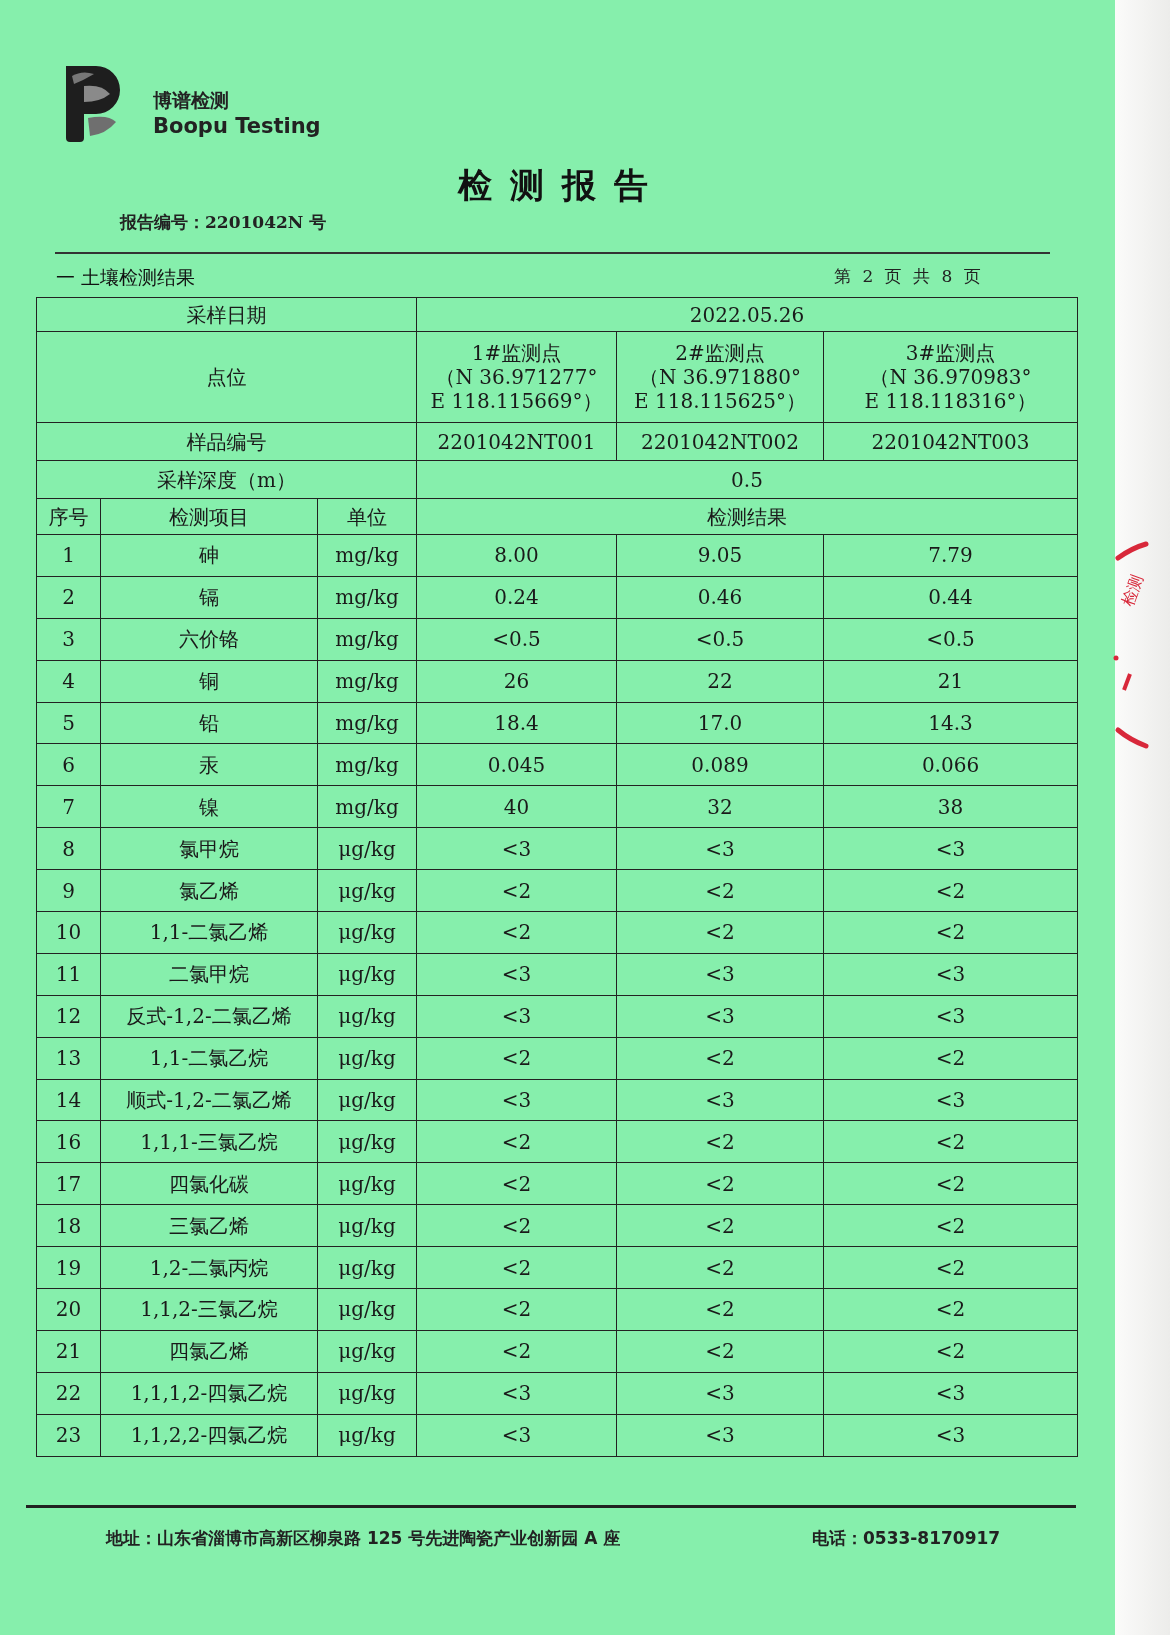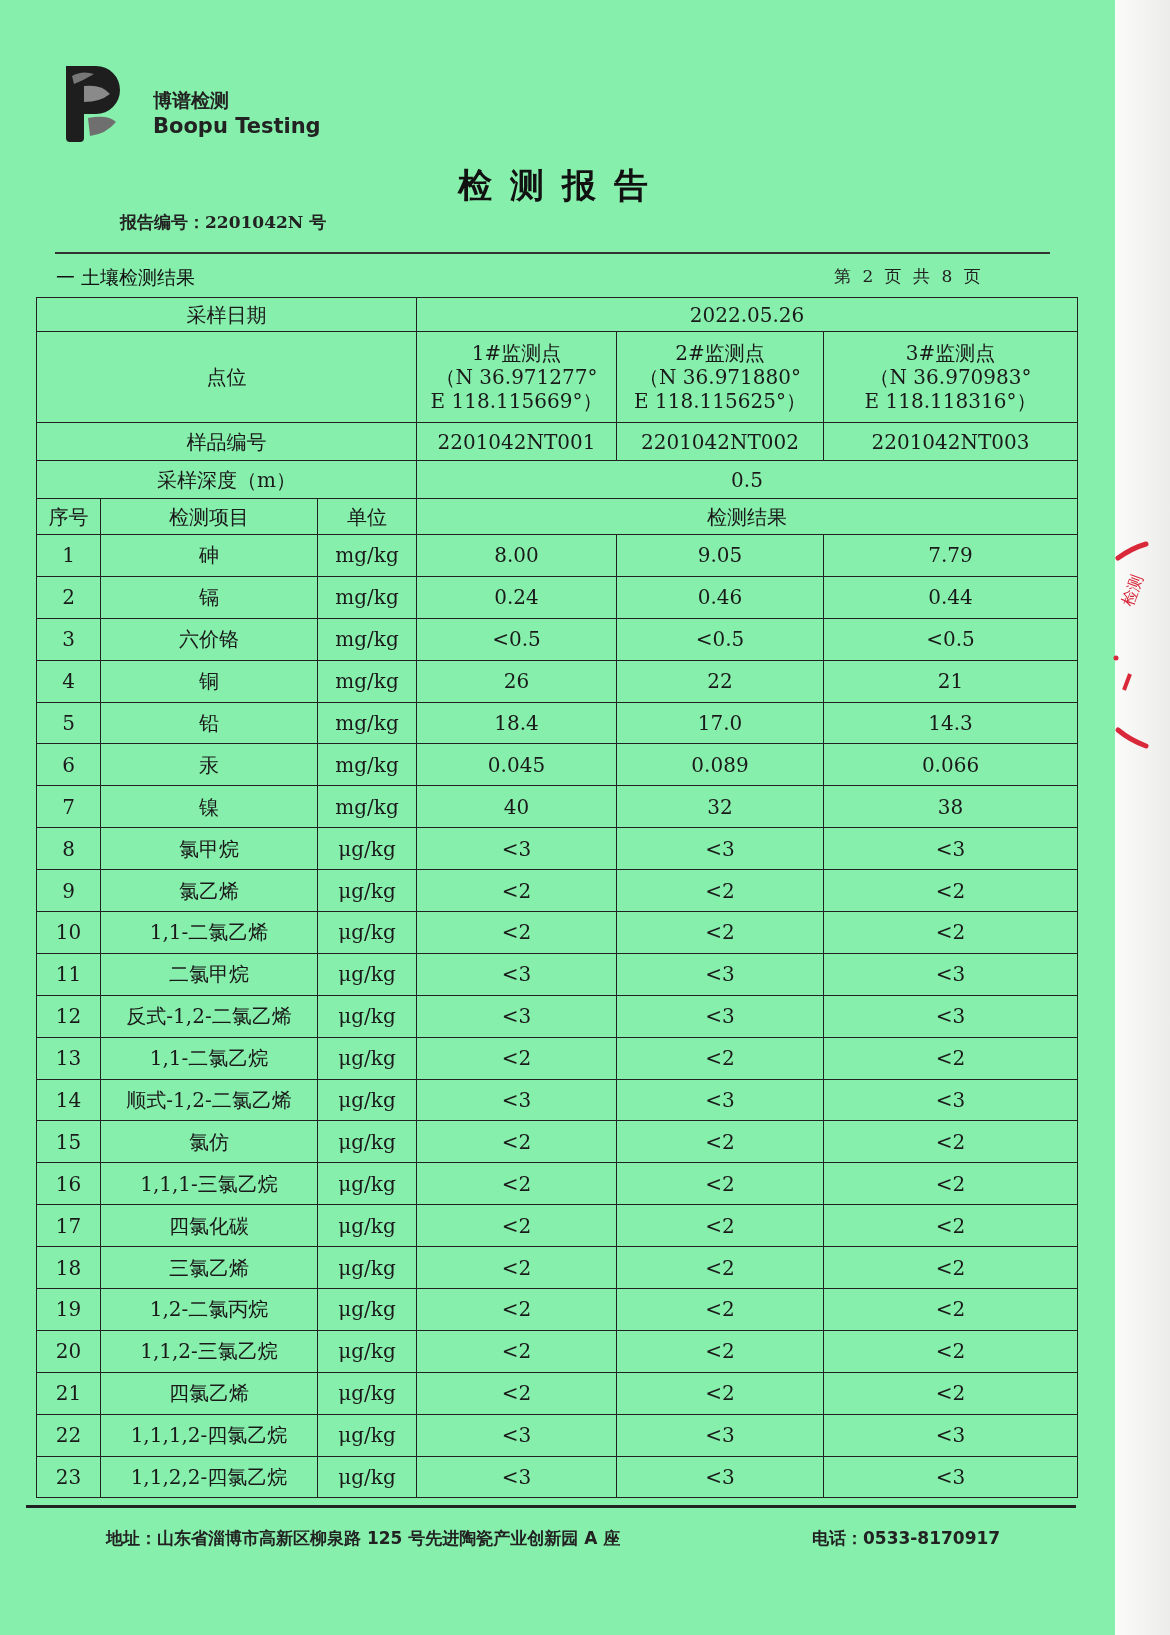--- a/index.html
+++ b/index.html
@@ -227,28 +227,20 @@
         </tr>
         <tr class="row">
           <td>14</td>
           <td>顺式-1,2-二氯乙烯</td>
           <td>μg/kg</td>
           <td>&lt;3</td>
           <td>&lt;3</td>
           <td>&lt;3</td>
         </tr>
         <tr class="row">
-          <td>15</td>
-          <td>氯仿</td>
-          <td>μg/kg</td>
-          <td>&lt;2</td>
-          <td>&lt;2</td>
-          <td>&lt;2</td>
-        </tr>
-        <tr class="row">
           <td>16</td>
           <td>1,1,1-三氯乙烷</td>
           <td>μg/kg</td>
           <td>&lt;2</td>
           <td>&lt;2</td>
           <td>&lt;2</td>
         </tr>
         <tr class="row">
           <td>17</td>
           <td>四氯化碳</td>

